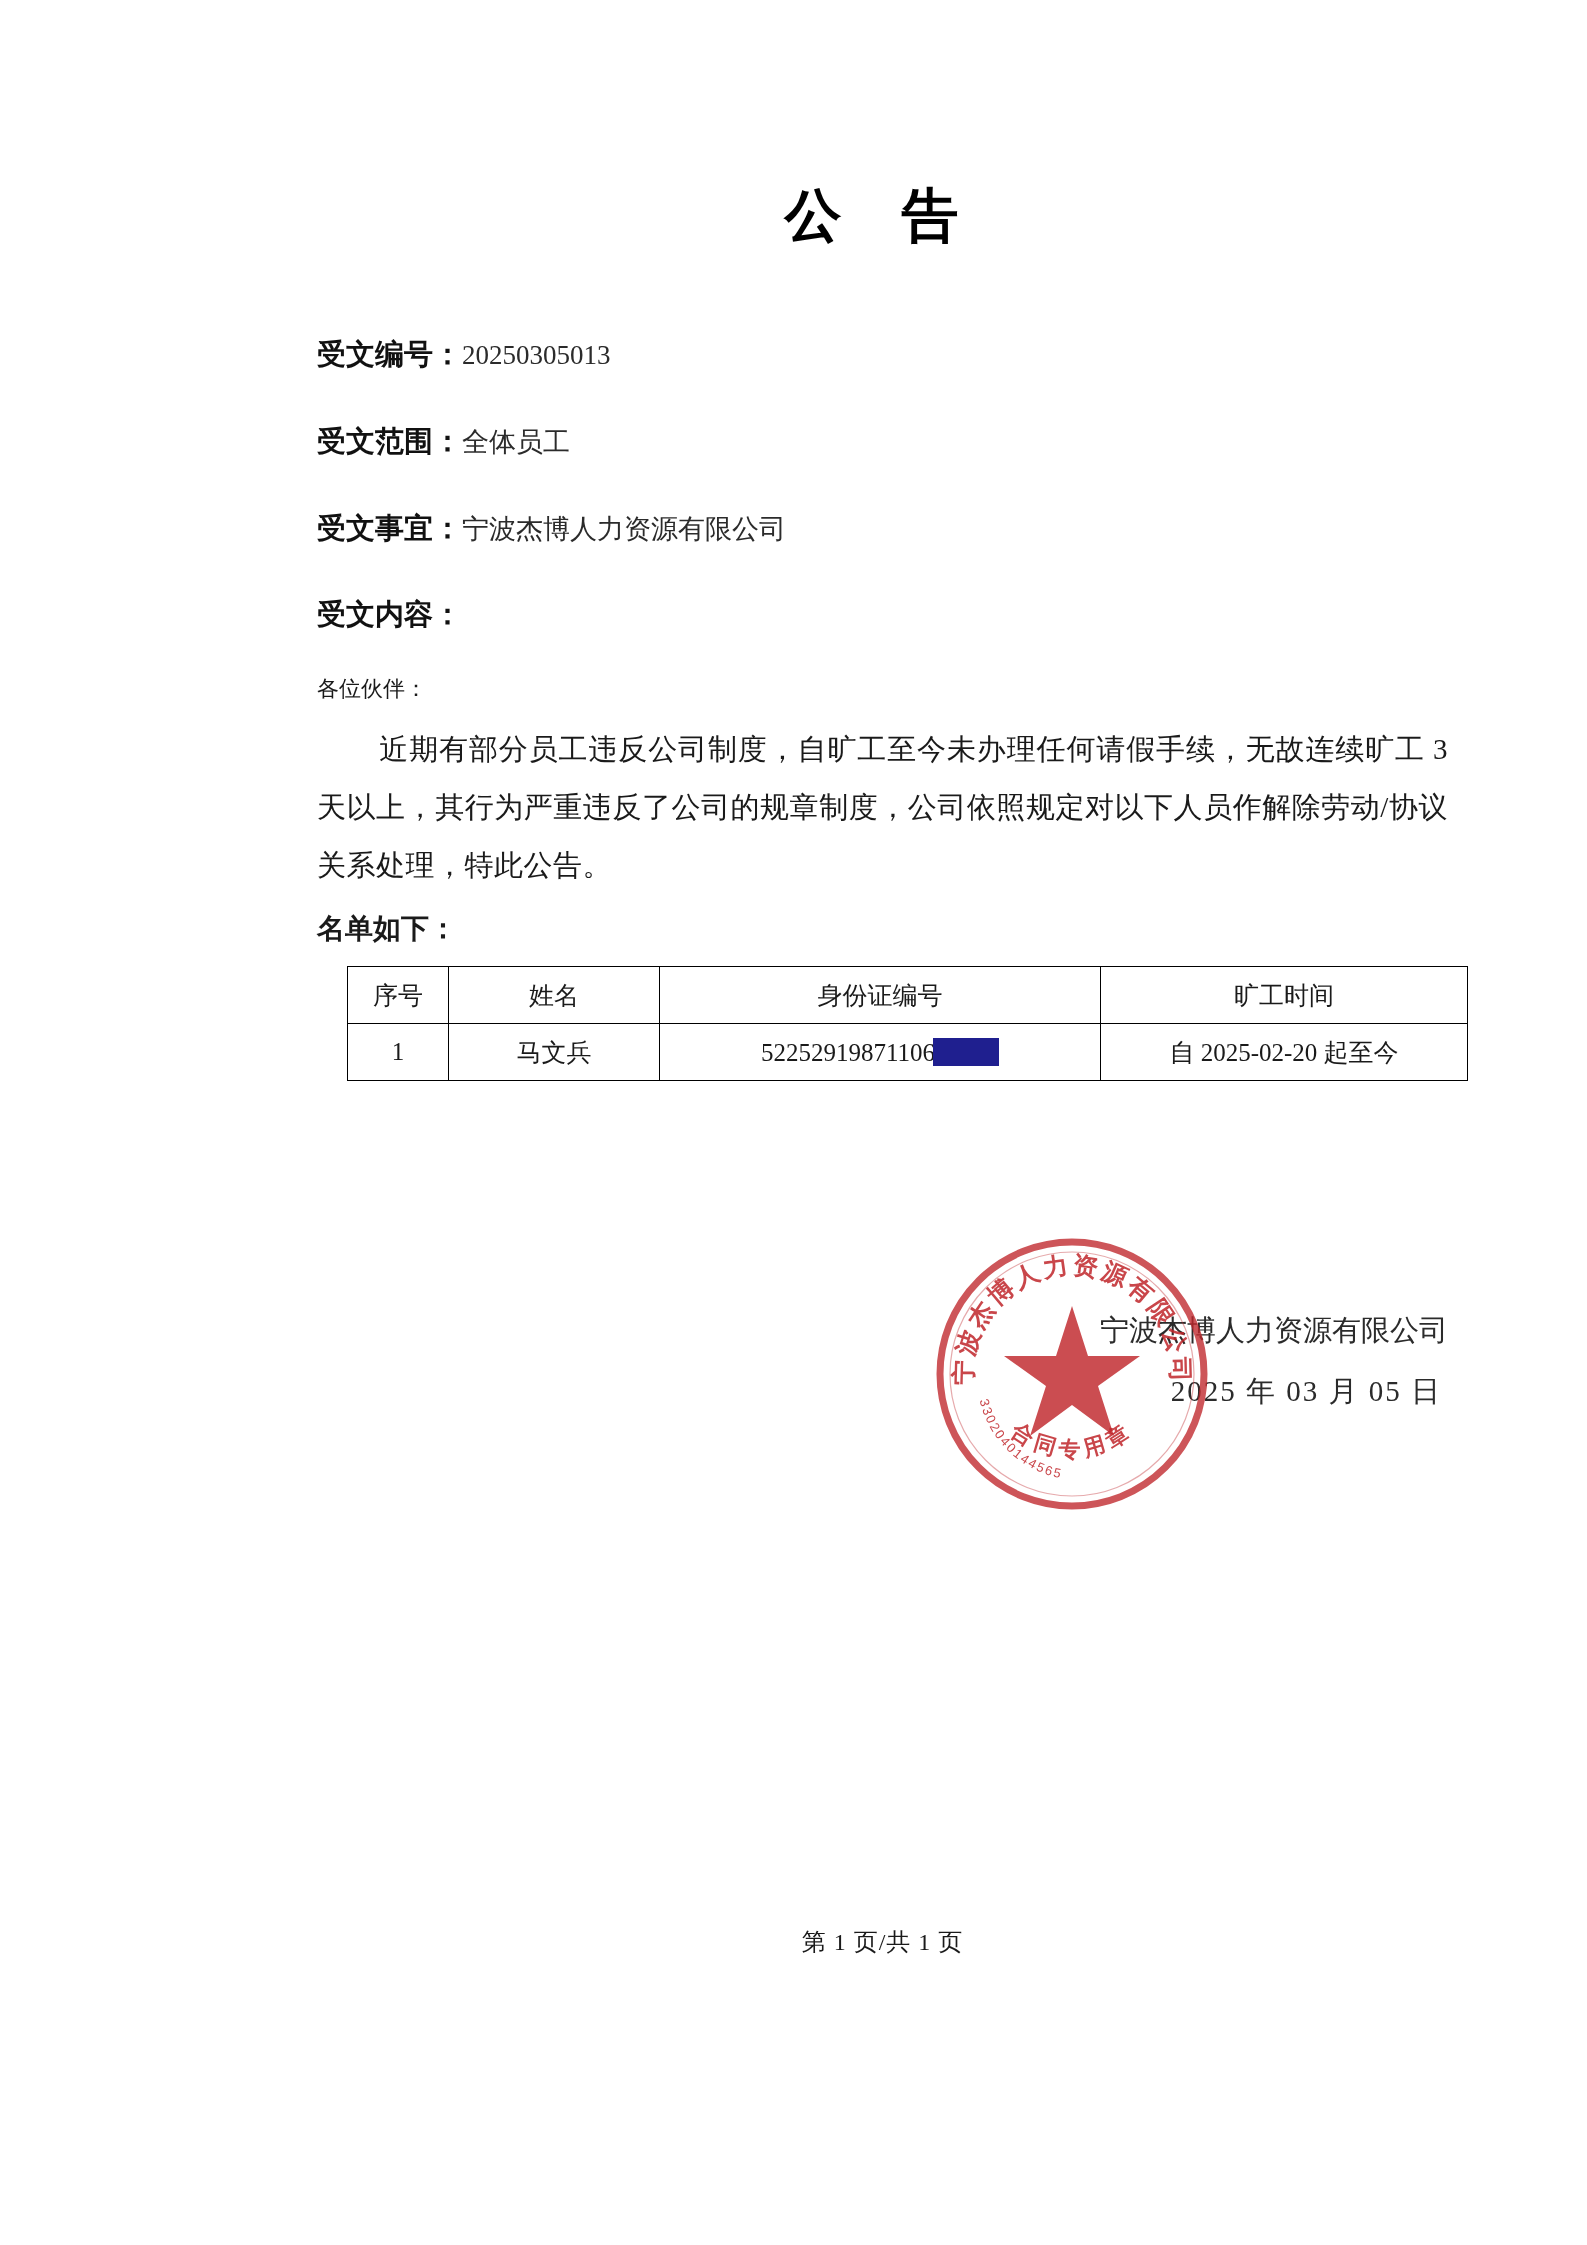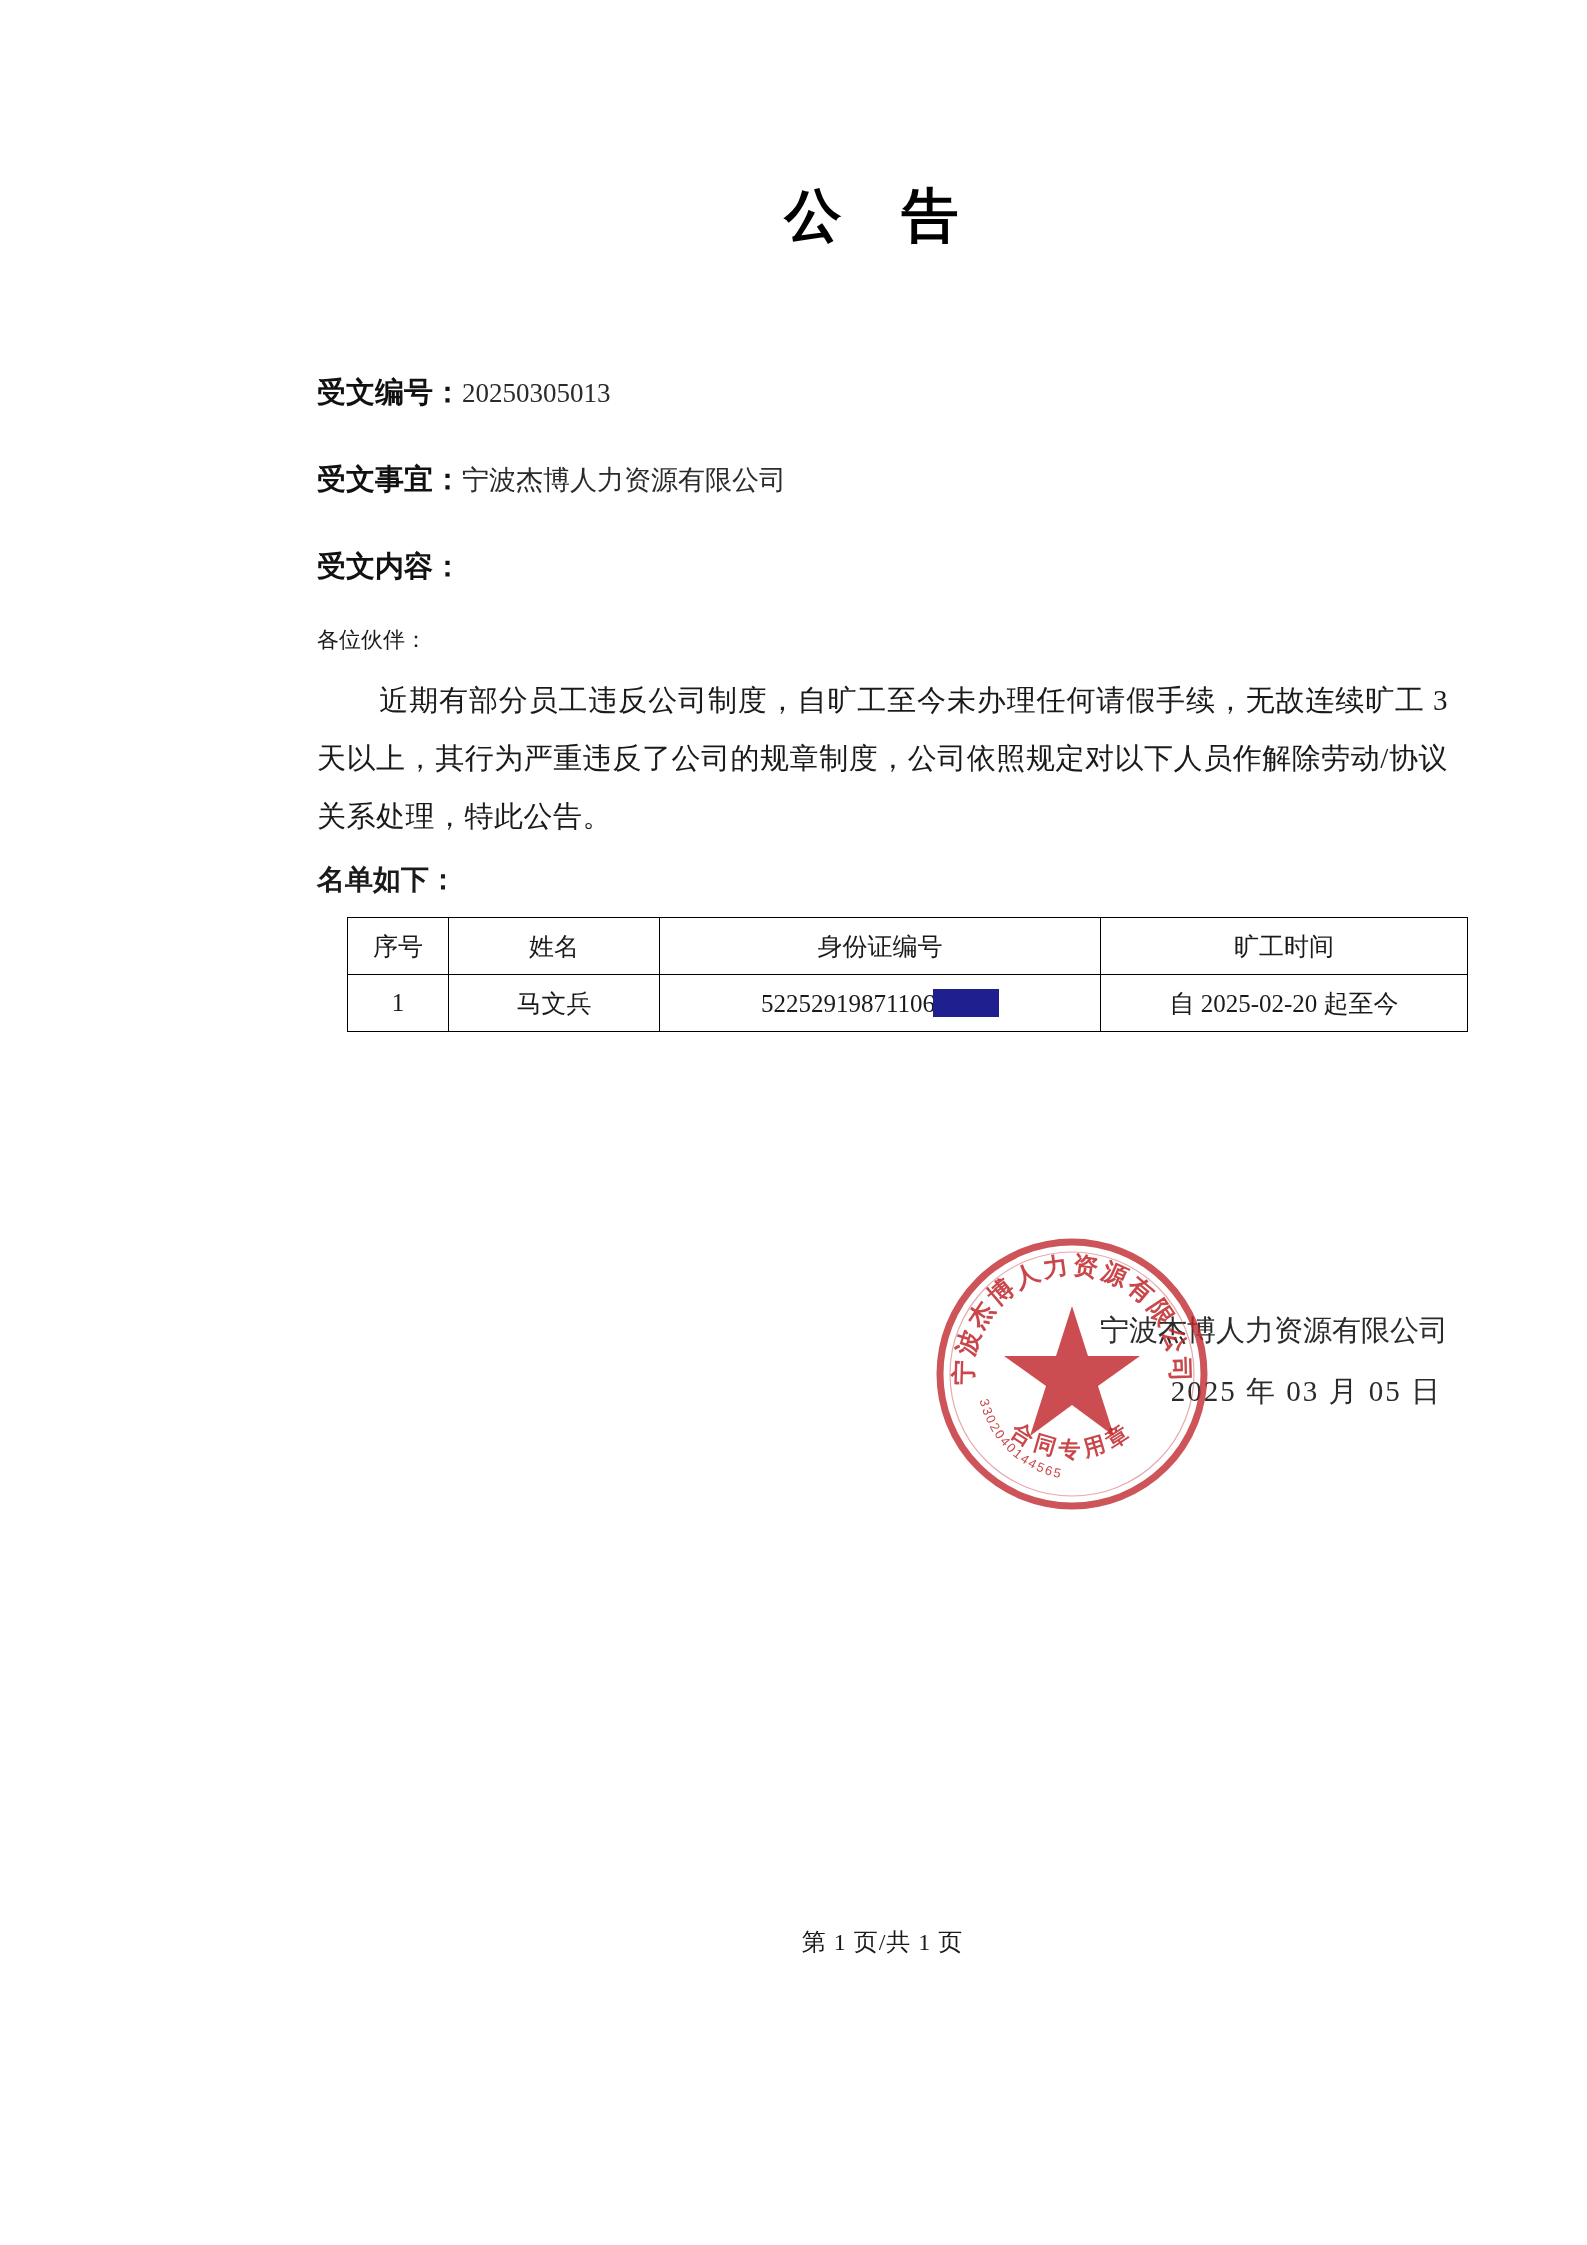--- a/index.html
+++ b/index.html
@@ -36,21 +36,21 @@
     margin-bottom: 0;
     color: #000;
   }
   .field-row {
     font-size: 28px;
     line-height: 1.2;
     margin-top: 52px;
     white-space: nowrap;
   }
   .field-row:first-of-type {
-    margin-top: 120px;
+    margin-top: 82px;
   }
   .field-label {
     font-family: "Liberation Sans", sans-serif;
     font-weight: bold;
     font-size: 29px;
     color: #111;
   }
   .field-value {
     font-family: "Liberation Serif", serif;
     font-size: 27px;
@@ -148,20 +148,23 @@
 
 <div class="page">
   <div class="content">
 
     <h1 class="doc-title">公  告</h1>
 
     <div class="field-row">
       <span class="field-label">受文编号：</span><span class="field-value">20250305013</span>
     </div>
 
+    <div class="field-row">
+      <span class="field-label">受文范围：</span><span class="field-value">全体员工</span>
+    </div>
 
     <div class="field-row">
       <span class="field-label">受文事宜：</span><span class="field-value">宁波杰博人力资源有限公司</span>
     </div>
 
     <div class="field-row">
       <span class="field-label">受文内容：</span><span class="field-value"></span>
     </div>
 
     <div class="salutation">各位伙伴：</div>

